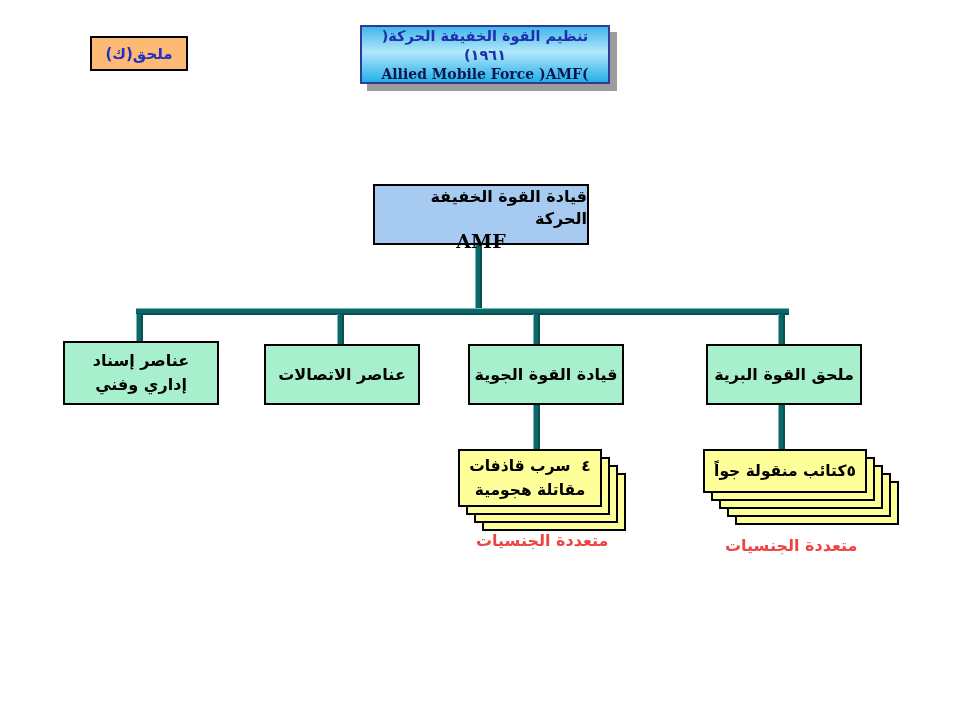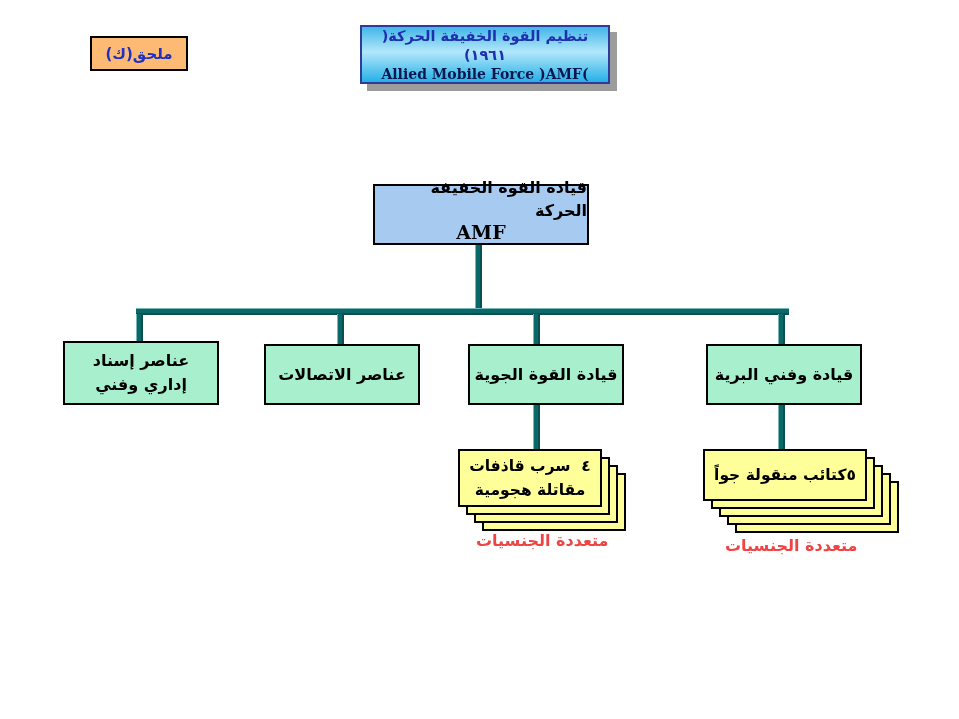--- a/index.html
+++ b/index.html
@@ -1,18 +1,18 @@
 <!DOCTYPE html>
 <html lang="ar"><head>
 <meta charset="utf-8">
 <style>
   html,body{margin:0;padding:0;background:#fff;}
   #canvas{position:relative;width:959px;height:719px;background:#ffffff;overflow:hidden;
           font-family:"DejaVu Sans",sans-serif;}
-  .center-flex{display:flex;flex-direction:column;align-items:center;justify-content:flex-end;}
+  .center-flex{display:flex;flex-direction:column;align-items:center;justify-content:flex-start;}
 
   
   .appendix{position:absolute;left:90px;top:36px;width:94px;height:31px;
             background:#fdba74;border:2px solid #000;
             display:flex;align-items:center;justify-content:center;
             color:#2130c4;font-weight:bold;font-size:15px;direction:rtl;}
 
   
   .title-box{position:absolute;left:360px;top:25px;width:246px;height:55px;
              border:2px solid #2c3c98;
@@ -52,21 +52,21 @@
   .child-2{left:264px;top:344px;width:152px;height:57px;}
   .child-3{left:468px;top:344px;width:152px;height:57px;}
   .child-4{left:706px;top:344px;width:152px;height:57px;}
 
   
   .stack{position:absolute;}
   .stack-1{left:458px;top:449px;}
   .stack-2{left:703px;top:449px;}
   .stack-front,.stack-layer{position:absolute;background:#ffff99;border:2px solid #000;box-sizing:border-box;}
   .stack-1 .stack-front,.stack-1 .stack-layer{width:144px;height:58px;}
-  .stack-2 .stack-front,.stack-2 .stack-layer{width:164px;height:52px;}
+  .stack-2 .stack-front,.stack-2 .stack-layer{width:164px;height:44px;}
   .stack-front{left:0;top:0;z-index:11;display:flex;flex-direction:column;align-items:center;justify-content:center;}
   .stack-line{font-weight:bold;font-size:15.5px;color:#000;direction:rtl;
               white-space:pre-wrap;line-height:1.55;}
 
   
   .caption{position:absolute;font-weight:bold;font-size:16px;color:#ef4444;
            direction:rtl;text-align:left;}
   .caption-1{left:476px;top:531px;width:170px;}
   .caption-2{left:725px;top:536px;width:165px;}
 </style>
@@ -102,21 +102,21 @@
     <div>عناصر إسناد</div>
     <div>إداري وفني</div>
   </div>
   <div class="child child-2">
     <div>عناصر الاتصالات</div>
   </div>
   <div class="child child-3">
     <div>قيادة القوة الجوية</div>
   </div>
   <div class="child child-4">
-    <div>قيادة وفني البرية</div>
+    <div>ملحق القوة البرية</div>
   </div>
 
   <div class="stack stack-1">
     <div class="stack-front">
       <div class="stack-line">٤  سرب قاذفات</div>
       <div class="stack-line">مقاتلة هجومية</div>
     </div>
   <div class="stack-layer" style="left: 8px; top: 8px; z-index: 10;"></div>
       <div class="stack-layer" style="left: 16px; top: 16px; z-index: 9;"></div>
       <div class="stack-layer" style="left: 24px; top: 24px; z-index: 8;"></div>

